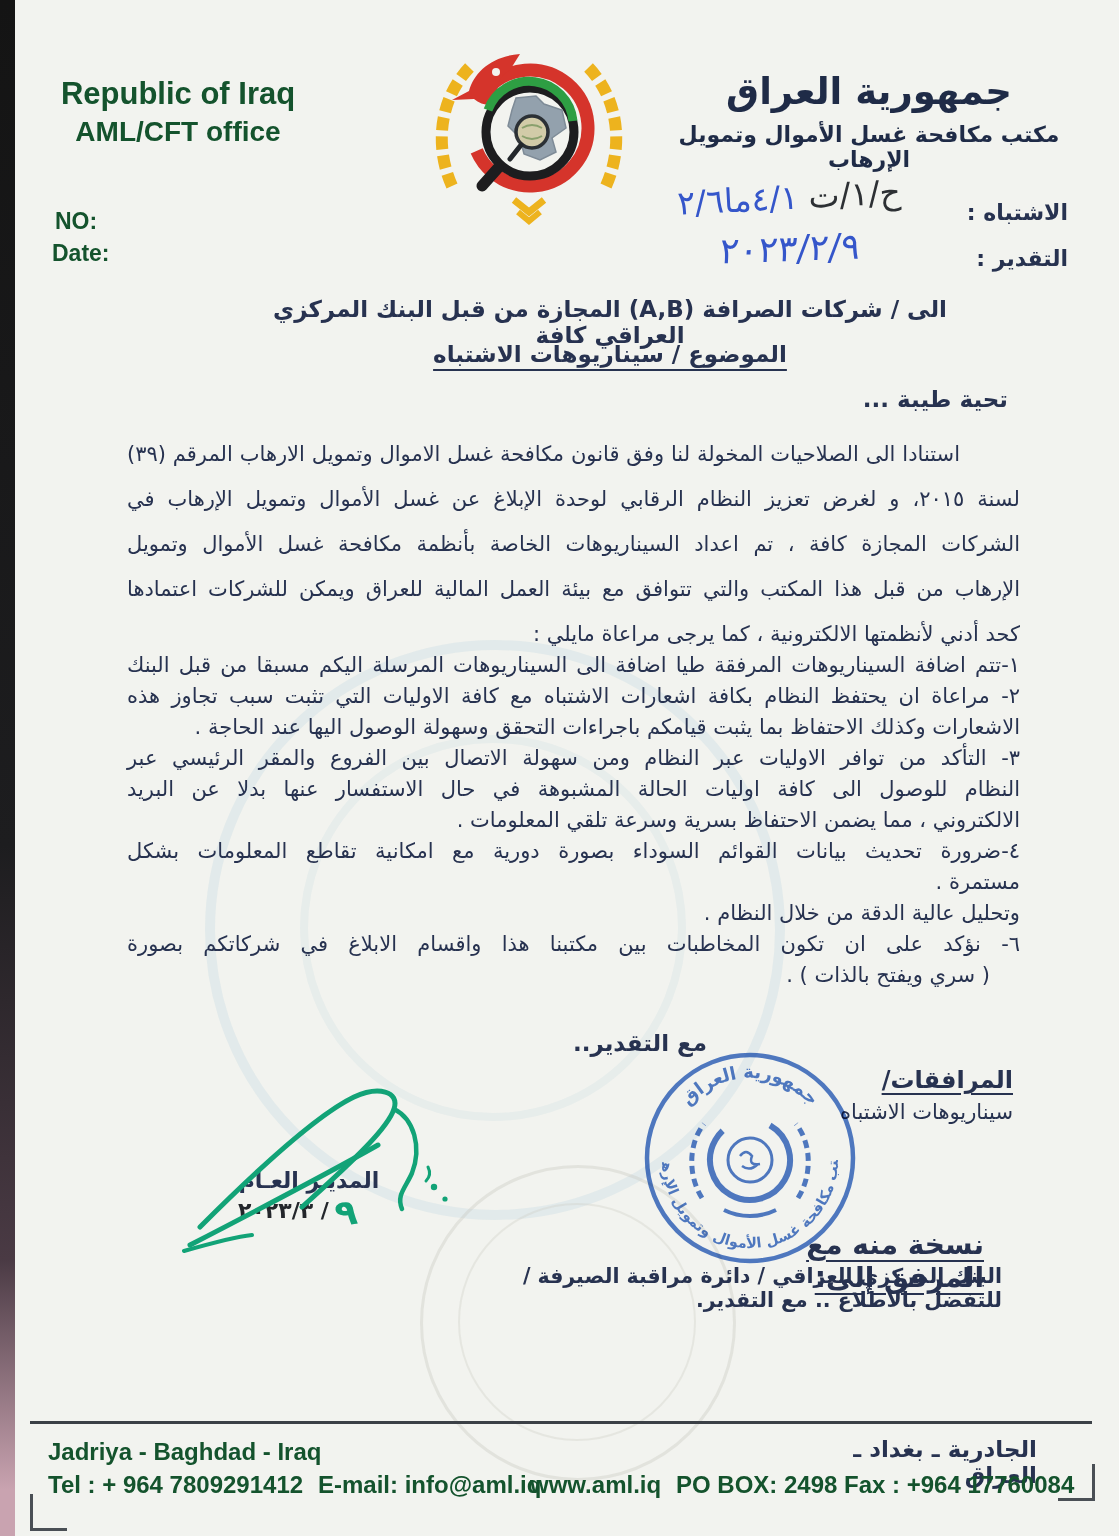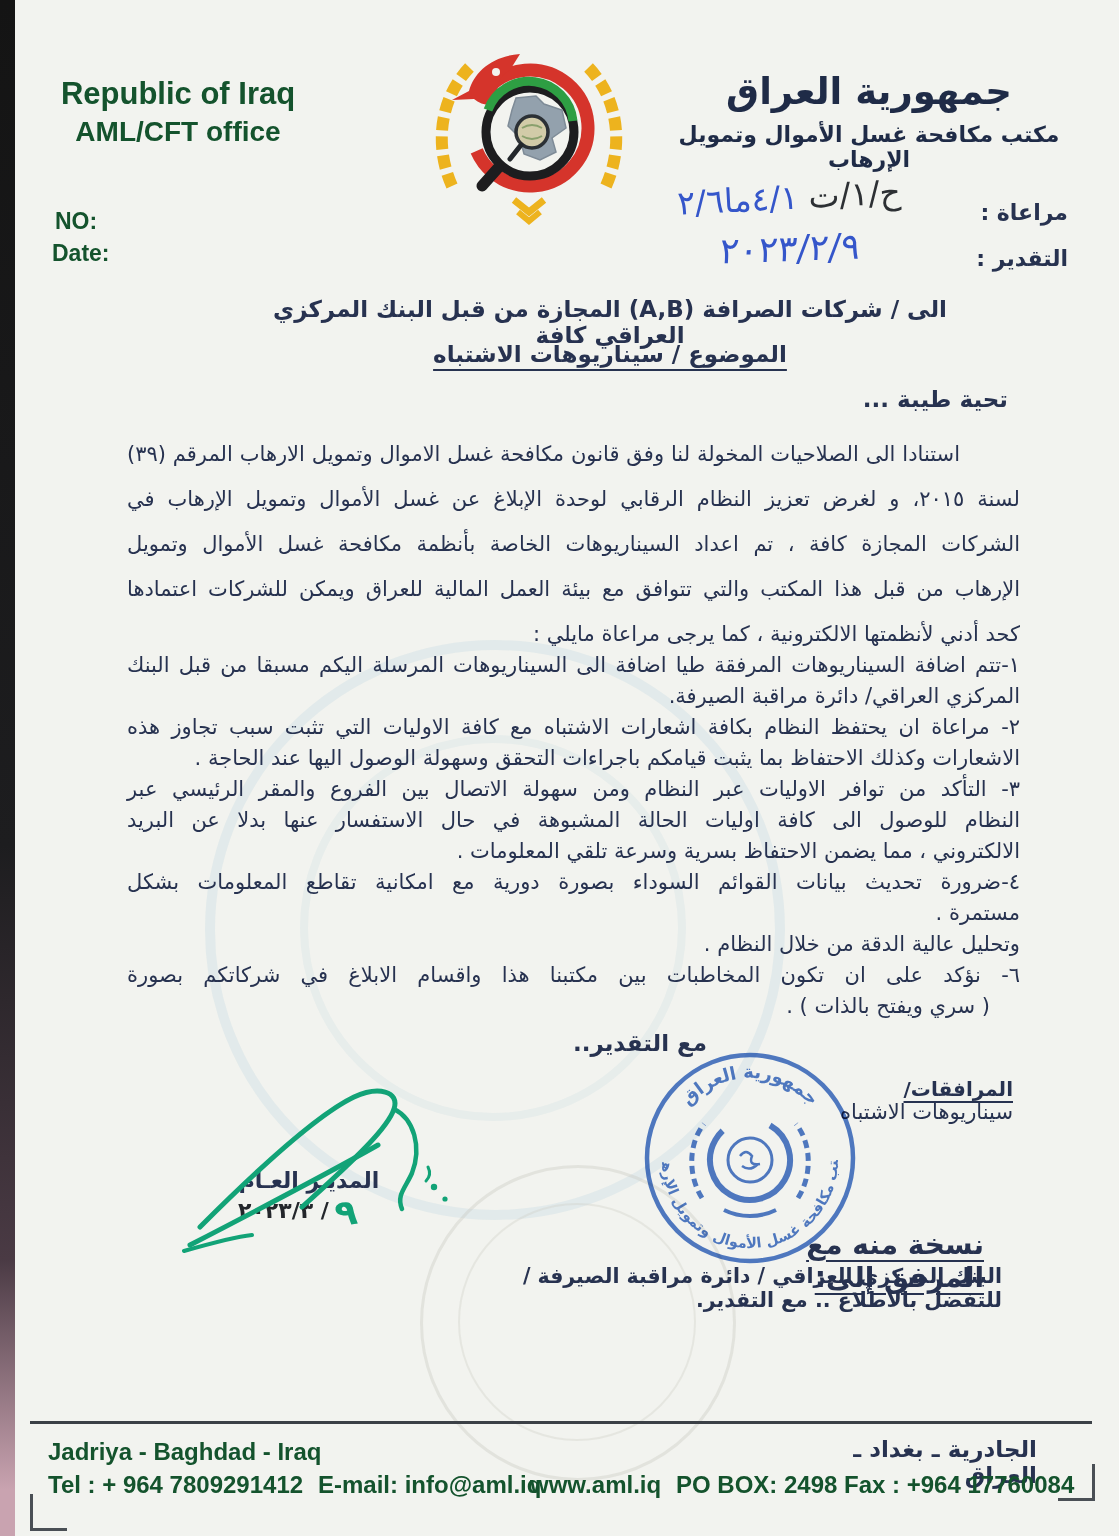--- a/index.html
+++ b/index.html
@@ -32,22 +32,22 @@
   #greeting{left:848px;top:386px;width:160px;text-align:right;font-size:23px;font-weight:bold;}
   .bl{font-size:21px;text-align:justify;}
   #intro{left:127px;top:432px;width:893px;line-height:45px;}
   #items{left:127px;top:650px;width:893px;line-height:31px;}
   .j{text-align-last:justify;}
   .r{text-align-last:right;}
   .ind{padding-right:60px;}
   .pr{padding-right:30px;}
   #closing{left:540px;top:1030px;width:200px;font-size:23px;font-weight:bold;text-align:center;}
   
-  #attach-label{left:853px;top:1066px;width:160px;text-align:right;font-size:20px;font-weight:bold;
-                text-decoration:underline;text-underline-offset:5px;margin-top:11px;}
+  #attach-label{left:853px;top:1066px;width:160px;text-align:right;font-size:24px;font-weight:bold;
+                text-decoration:underline;text-underline-offset:5px;}
   #attach-item{left:790px;top:1100px;width:223px;text-align:right;font-size:21px;letter-spacing:1px;}
   #copy-label{left:718px;top:1228px;width:266px;text-align:right;font-size:28px;font-weight:bold;
               text-decoration:underline;text-underline-offset:6px;}
   #copy-line{left:468px;top:1264px;width:534px;text-align:right;font-size:20.5px;font-weight:bold;}
   
   #sig-title{left:234px;top:1168px;width:150px;font-size:22px;font-weight:bold;text-align:center;}
   #sig-date{left:238px;top:1198px;width:160px;direction:ltr;font-size:22px;font-weight:bold;color:#23262b;
             display:flex;align-items:flex-start;gap:6px;}
   #sig-date .hand9{font-size:36px;line-height:30px;color:#12a377;font-weight:bold;transform:rotate(-8deg);}
   
@@ -98,21 +98,21 @@
     <circle cx="106" cy="104" r="16" fill="#d8cfa8" opacity="0.92" stroke="#23272b" stroke-width="3.5"></circle>
     <path d="M 96,100 q 10,-6 20,0 M 96,108 q 10,6 20,0" fill="none" stroke="#8aa06d" stroke-width="2"></path>
     <line x1="95" y1="117" x2="84" y2="131" stroke="#23272b" stroke-width="5" stroke-linecap="round"></line>
   </svg>
 
   <div id="ar-head" class="abs ar">
     <div class="t1">جمهورية العراق</div>
     <div class="t2">مكتب مكافحة غسل الأموال وتمويل الإرهاب</div>
   </div>
 
-  <div class="abs ar ref-label" style="left:958px;top:200px;">مراعاة :</div>
+  <div class="abs ar ref-label" style="left:958px;top:200px;">الاشتباه :</div>
   <div class="abs ar ref-label" style="left:958px;top:246px;">التقدير :</div>
   <div class="abs ar hand" style="left:628px;top:178px;width:322px;text-align:center;transform:rotate(-3deg);">
     <span class="ink-black">ح/١/ت</span>
     <span class="ink-blue">٤/١ما٢/٦</span>
   </div>
   <div class="abs ar hand ink-blue" style="left:640px;top:228px;width:300px;text-align:center;transform:rotate(-2deg) skewX(-6deg);font-size:36px;">٢٠٢٣/٢/٩</div>
 
   <div id="to-line" class="abs ar">الى / شركات الصرافة (A,B) المجازة من قبل البنك المركزي العراقي كافة</div>
   <div id="subject" class="abs ar">الموضوع / سيناريوهات الاشتباه</div>
   <div id="greeting" class="abs ar">تحية طيبة ...</div>
@@ -120,21 +120,20 @@
   <div id="intro" class="abs ar">
     <div class="bl j ind">استنادا الى الصلاحيات المخولة لنا وفق قانون مكافحة غسل الاموال وتمويل الارهاب المرقم (٣٩)</div>
     <div class="bl j">لسنة ٢٠١٥، و لغرض تعزيز النظام الرقابي لوحدة الإبلاغ عن غسل الأموال وتمويل الإرهاب في</div>
     <div class="bl j">الشركات المجازة كافة ، تم اعداد السيناريوهات الخاصة بأنظمة مكافحة غسل الأموال وتمويل</div>
     <div class="bl j">الإرهاب من قبل هذا المكتب والتي تتوافق مع بيئة العمل المالية للعراق ويمكن للشركات اعتمادها</div>
     <div class="bl r">كحد أدني لأنظمتها الالكترونية ، كما يرجى مراعاة مايلي :</div>
   </div>
 
   <div id="items" class="abs ar">
     <div class="bl j">١-تتم اضافة السيناريوهات المرفقة طيا اضافة الى السيناريوهات المرسلة اليكم مسبقا من قبل البنك</div>
-    <div class="bl r">المركزي العراقي/ دائرة مراقبة الصيرفة.</div>
     <div class="bl j">٢- مراعاة ان يحتفظ النظام بكافة اشعارات الاشتباه مع كافة الاوليات التي تثبت سبب تجاوز هذه</div>
     <div class="bl r">الاشعارات وكذلك الاحتفاظ بما يثبت قيامكم باجراءات التحقق وسهولة الوصول اليها عند الحاجة .</div>
     <div class="bl j">٣- التأكد من توافر الاوليات عبر النظام ومن سهولة الاتصال بين الفروع والمقر الرئيسي عبر</div>
     <div class="bl j">النظام للوصول الى كافة اوليات الحالة المشبوهة في حال الاستفسار عنها بدلا عن البريد</div>
     <div class="bl r">الالكتروني ، مما يضمن الاحتفاظ بسرية وسرعة تلقي المعلومات .</div>
     <div class="bl j">٤-ضرورة تحديث بيانات القوائم السوداء بصورة دورية مع امكانية تقاطع المعلومات بشكل</div>
     <div class="bl r">مستمرة .</div>
     <div class="bl r">وتحليل عالية الدقة من خلال النظام .</div>
     <div class="bl j">٦- نؤكد على ان تكون المخاطبات بين مكتبنا هذا واقسام الابلاغ في شركاتكم بصورة</div>
     <div class="bl r pr">( سري ويفتح بالذات ) .</div>

